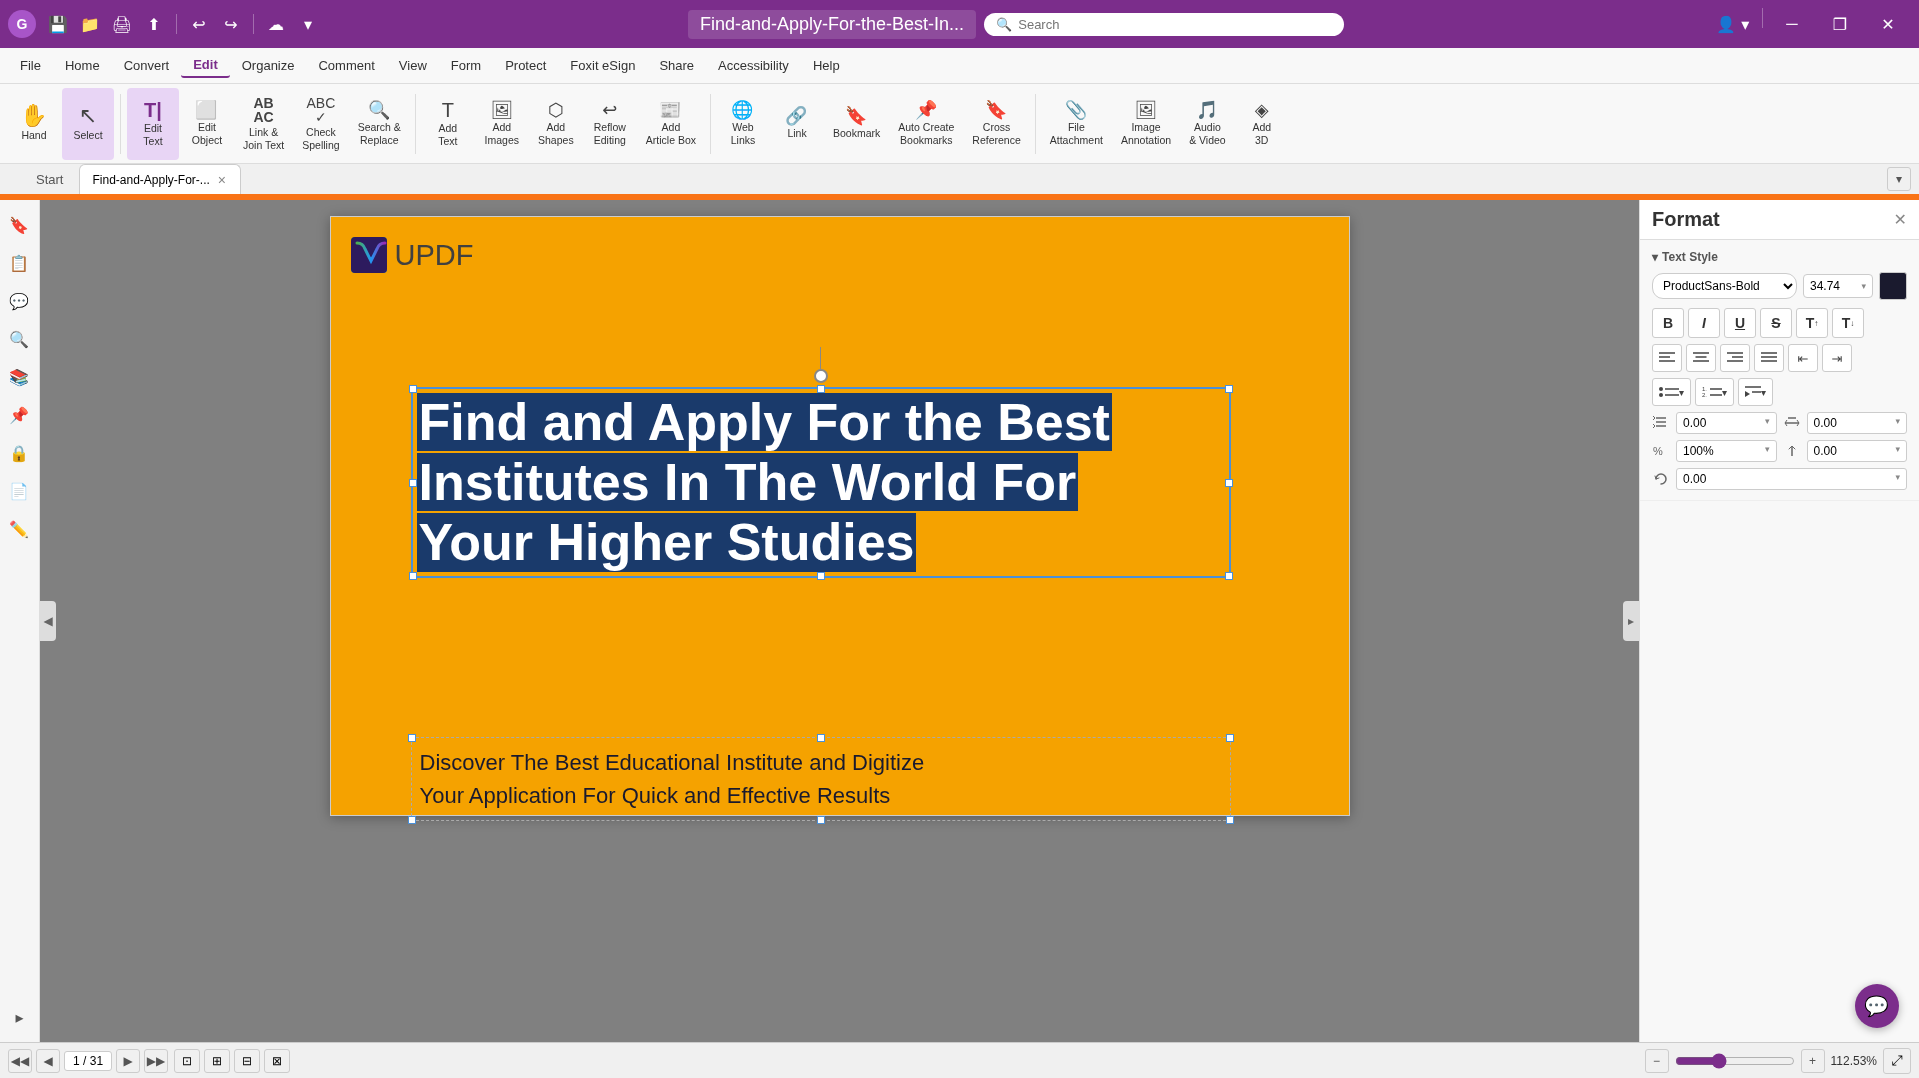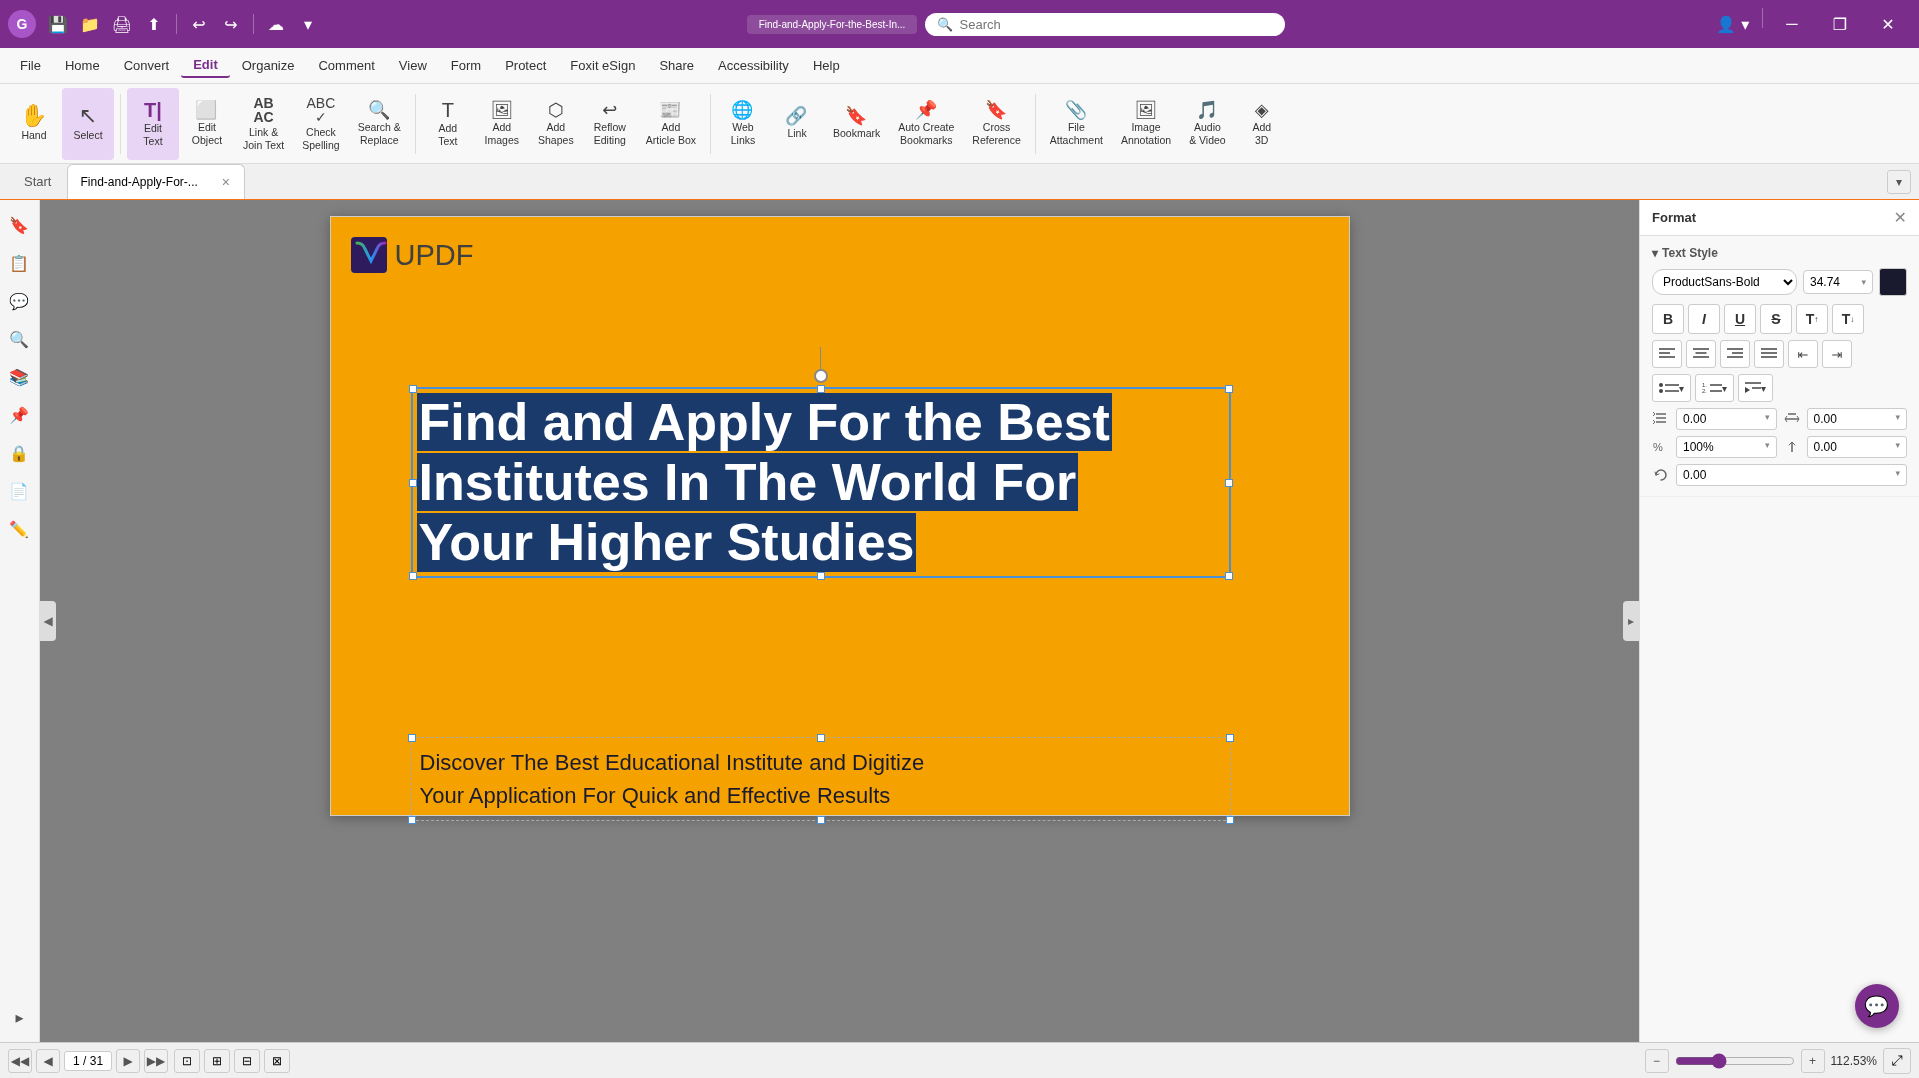--- a/index.html
+++ b/index.html
@@ -34,21 +34,21 @@
     .title-bar-sep { width: 1px; height: 20px; background: rgba(255,255,255,0.3); margin: 0 4px; }
     .title-bar-title {
       flex: 1;
       display: flex; align-items: center; justify-content: center;
       gap: 8px;
     }
     .title-bar-filename {
       background: rgba(255,255,255,0.15);
       border-radius: 4px;
       padding: 4px 12px;
-      font-size: 10px;
+      font-size: 18px;
       color: white;
       max-width: 300px;
       overflow: hidden; text-overflow: ellipsis; white-space: nowrap;
     }
     .title-search {
       display: flex; align-items: center;
       background: white;
       border-radius: 20px;
       padding: 4px 12px;
       width: 360px;
@@ -115,39 +115,39 @@
     .tool-icon { font-size: 22px; line-height: 1; color: #444; }
     .tool-label { font-size: 10.5px; text-align: center; line-height: 1.2; color: #333; }
     .toolbar-sep { width: 1px; height: 60px; background: #ddd; margin: 0 4px; }
 
     
     .tab-bar {
       height: 36px;
       background: #f0f0f0;
       display: flex;
       align-items: stretch;
-      border-bottom: 1px solid #f97316;
-      padding-left: 8px;
+      border-bottom: 6px solid #f97316;
+      padding-left: 20px;
     }
     .tab-start {
       padding: 0 16px;
       display: flex; align-items: center;
       font-size: 13px; color: #555;
       cursor: pointer;
     }
     .tab {
       display: flex; align-items: center;
       padding: 0 12px;
       background: white;
       border: 1px solid #ccc;
       border-bottom: none;
       border-radius: 6px 6px 0 0;
       font-size: 12px;
       cursor: pointer;
-      gap: 22px;
+      gap: 6px;
     }
     .tab-close {
       font-size: 14px; color: #888; cursor: pointer; padding: 0 2px;
     }
     .tab-actions {
       margin-left: auto;
       display: flex; align-items: center; padding-right: 8px;
     }
 
     
@@ -217,21 +217,21 @@
       flex-direction: column;
     }
     .right-panel-header {
       display: flex;
       align-items: center;
       padding: 8px 12px;
       border-bottom: 1px solid #ddd;
       background: white;
     }
     .right-panel-title {
-      font-size: 13px; font-weight: 600; color: #333; flex: 1;
+      font-size: 20px; font-weight: 600; color: #333; flex: 1;
     }
     .right-panel-close {
       cursor: pointer; font-size: 16px; color: #888;
     }
     .panel-section {
       padding: 10px 12px;
       border-bottom: 1px solid #eee;
     }
     .panel-section-title {
       font-size: 12px; font-weight: 600; color: #555; margin-bottom: 8px;

